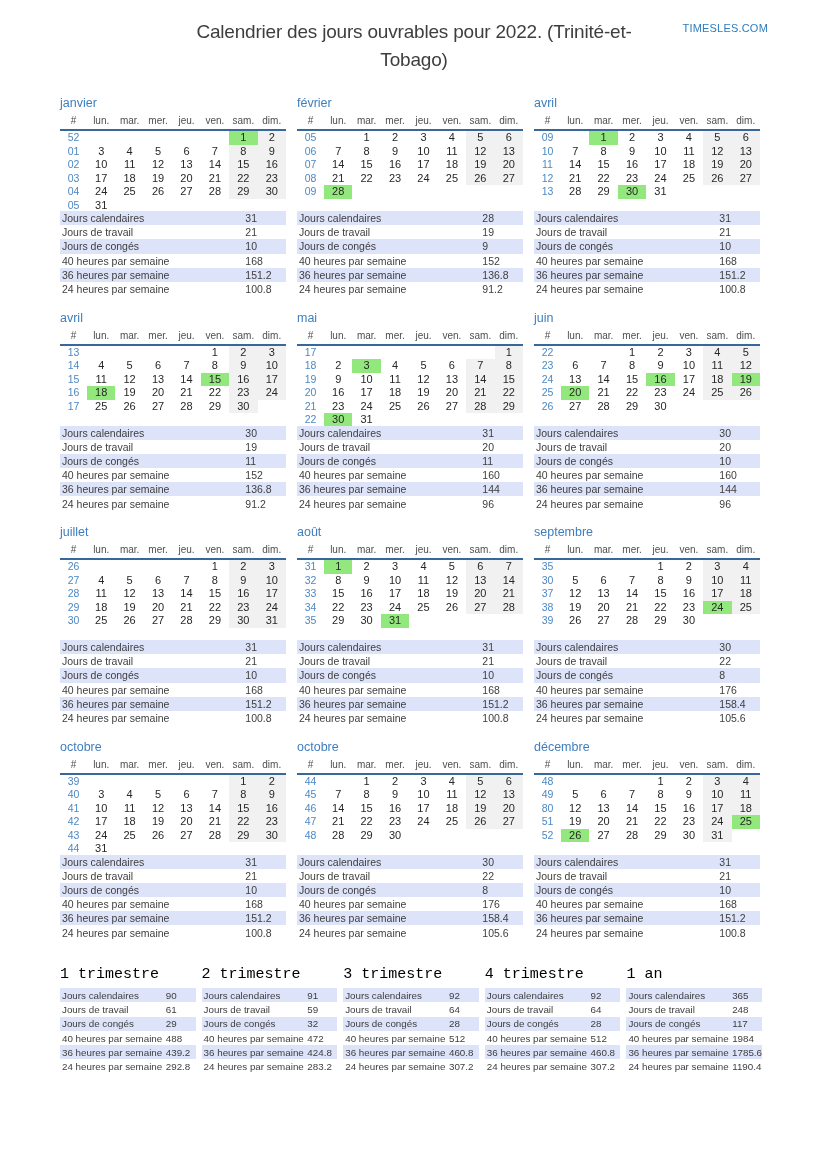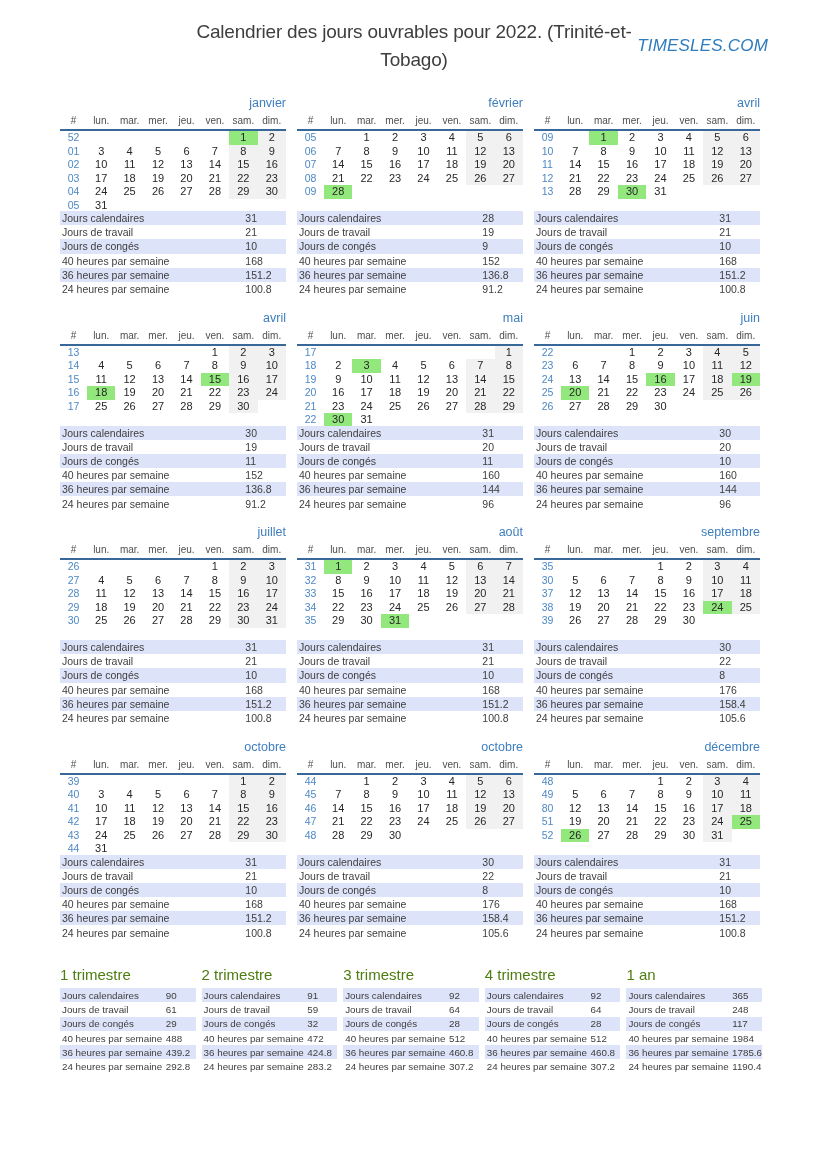--- a/index.html
+++ b/index.html
@@ -11,33 +11,32 @@
     position: relative;
     color: #3d3d3d;
   }
   .page { position: absolute; inset: 0; overflow: hidden; }
 
   
   .header { position: absolute; left: 60px; top: 18px; right: 59px; text-align: center; }
   .title { font-size: 19px; font-weight: 400; color: #3e3e3e; line-height: 28px; letter-spacing: -0.2px; }
   .title span { display: block; }
   .site-link {
-    position: absolute; right: 0; top: 18px;
-    font-size: 17px; color: var(--link-blue); text-decoration: none; letter-spacing: 0.2px;
+    position: absolute; right: 0; top: 4px;
+    font-size: 11px; color: var(--link-blue); text-decoration: none; letter-spacing: 0.2px;
     cursor: pointer;
-    font-style: italic;
   }
 
   
   .months-grid {
     position: absolute; left: 60px; top: 96px; width: 700px;
     display: grid; grid-template-columns: repeat(3, 1fr); column-gap: 11px;
   }
   .month { height: 214.5px; position: relative; }
-  .month-title { text-align: right; color: var(--title-blue); font-size: 12.5px; height: 19px; }
+  .month-title { text-align: left; color: var(--title-blue); font-size: 12.5px; height: 19px; }
 
   table.cal { width: 100%; border-collapse: collapse; table-layout: fixed; }
   .cal col.wkcol { width: 27px; }
   .cal th {
     font-size: 10px; font-weight: 400; color: #4e4e4e;
     text-align: center; padding: 0 0 3px 0;
     border-bottom: 2px solid var(--navy-rule);
   }
   .cal td {
     font-size: 11px; text-align: center; height: 13.5px; padding: 0;
@@ -52,21 +51,21 @@
   .stats .srow { display: flex; align-items: center; height: 14.2px; font-size: 10.5px; color: #3e3e3e; }
   .stats .srow.alt { background: var(--stats-lavender); }
   .stats .slabel { width: 82%; padding-left: 2px; white-space: nowrap; overflow: hidden; }
   .stats .svalue { flex: 1; white-space: nowrap; }
 
   
   .summary {
     position: absolute; left: 60px; top: 966px; width: 702px;
     display: grid; grid-template-columns: repeat(5, 1fr); column-gap: 6px;
   }
-  .sum-col h2 { font-size: 15px; font-weight: 400; color: #4d7c0f; margin: 0 0 5px 0; line-height: 17px; }
+  .sum-col h2 { font-size: 15px; font-weight: 400; color: #000000; margin: 0 0 5px 0; line-height: 17px; font-family: Liberation Mono, monospace; }
   .sum-col .srow { height: 14.3px; font-size: 9.8px; display: flex; align-items: center; color: #3e3e3e; }
   .sum-col .srow.alt { background: var(--stats-lavender); }
   .sum-col .slabel { width: 78%; padding-left: 2px; white-space: nowrap; overflow: hidden; }
   .sum-col .svalue { flex: 1; white-space: nowrap; }
 </style>
 </head>
 <body>
 
 <div class="page">
 

